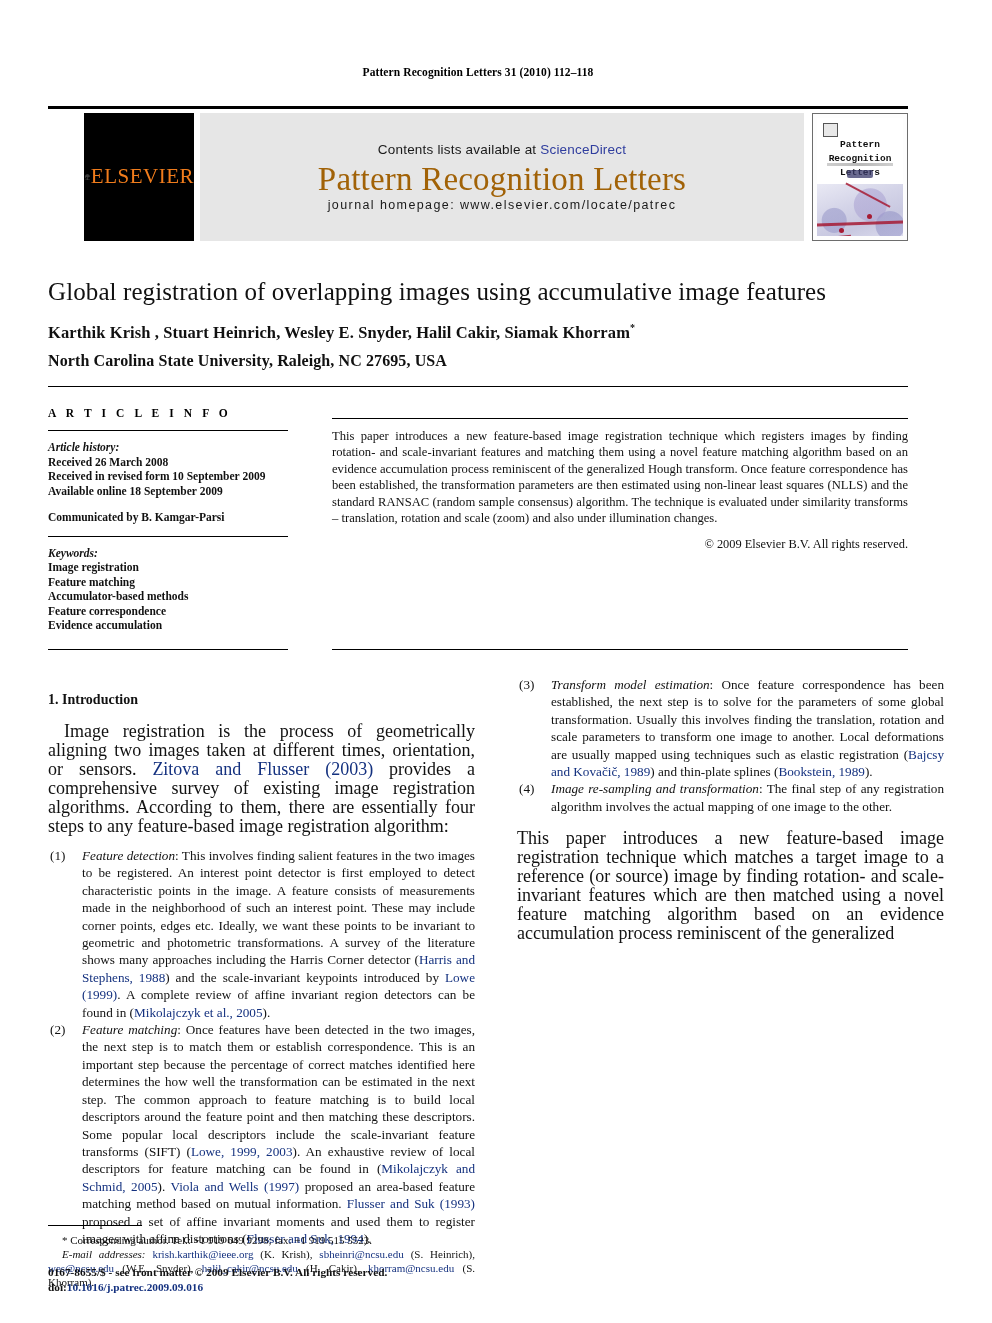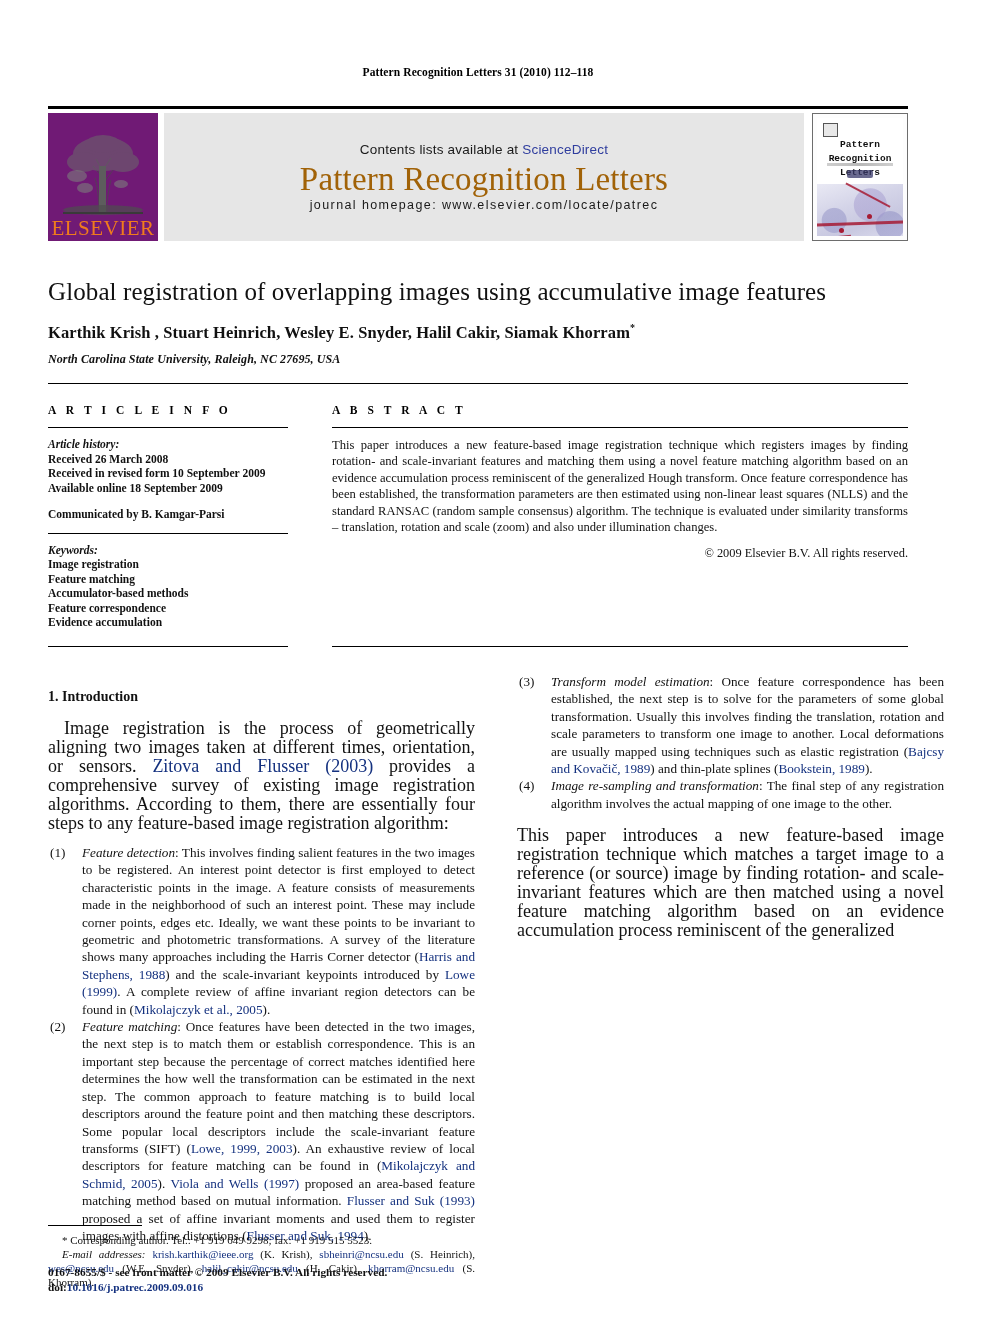--- a/index.html
+++ b/index.html
@@ -42,24 +42,25 @@
   .masthead {
     display: flex;
     align-items: stretch;
     height: 128px;
     margin-top: 4px;
   }
   .elsevier-logo {
     width: 110px;
     flex: 0 0 110px;
     display: flex;
-    flex-direction: column;
+    flex-direction: row;
     justify-content: flex-end;
     align-items: center;
-    background: #701a75;
+    background: #000000;
+    margin-left: 36px;
   }
   .elsevier-tree {
     width: 96px;
     height: 92px;
     display: block;
   }
   .elsevier-word {
     font-family: "Liberation Serif", serif;
     color: #F07C1C;
     font-size: 21px;
@@ -189,23 +190,22 @@
     font-family: "Liberation Serif", serif;
     font-size: 16.5px;
     font-weight: bold;
     margin-top: 15px;
     color: #111;
     letter-spacing: .1px;
   }
   .authors sup { font-size: 10px; font-weight: bold; }
   .affiliation {
     font-family: "Liberation Serif", serif;
-    font-style: italic;
-    font-weight: bold;
-    font-size: 12px;
+    font-weight: bold;
+    font-size: 16px;
     margin-top: 9px;
     color: #111;
     letter-spacing: .1px;
   }
   .title-rule {
     height: 1.5px;
     background: #000;
     margin-top: 16px;
   }
 
@@ -442,21 +442,20 @@
         <div class="ital">Keywords:</div>
         <div>Image registration</div>
         <div>Feature matching</div>
         <div>Accumulator-based methods</div>
         <div>Feature correspondence</div>
         <div>Evidence accumulation</div>
       </div>
     </div>
 
     <div class="col-abstract">
-      <div class="sect-head">A B S T R A C T</div>
       <div class="hr-thin"></div>
       <div class="abstract-text">This paper introduces a new feature-based image registration technique which registers images by finding rotation- and scale-invariant features and matching them using a novel feature matching algorithm based on an evidence accumulation process reminiscent of the generalized Hough transform. Once feature correspondence has been established, the transformation parameters are then estimated using non-linear least squares (NLLS) and the standard RANSAC (random sample consensus) algorithm. The technique is evaluated under similarity transforms – translation, rotation and scale (zoom) and also under illumination changes.</div>
       <div class="copyright">© 2009 Elsevier B.V. All rights reserved.</div>
     </div>
   </div>
 
   <div class="body-rule-wrap">
     <div class="body-rule-left"></div>
     <div class="body-rule-right"></div>
   </div>

